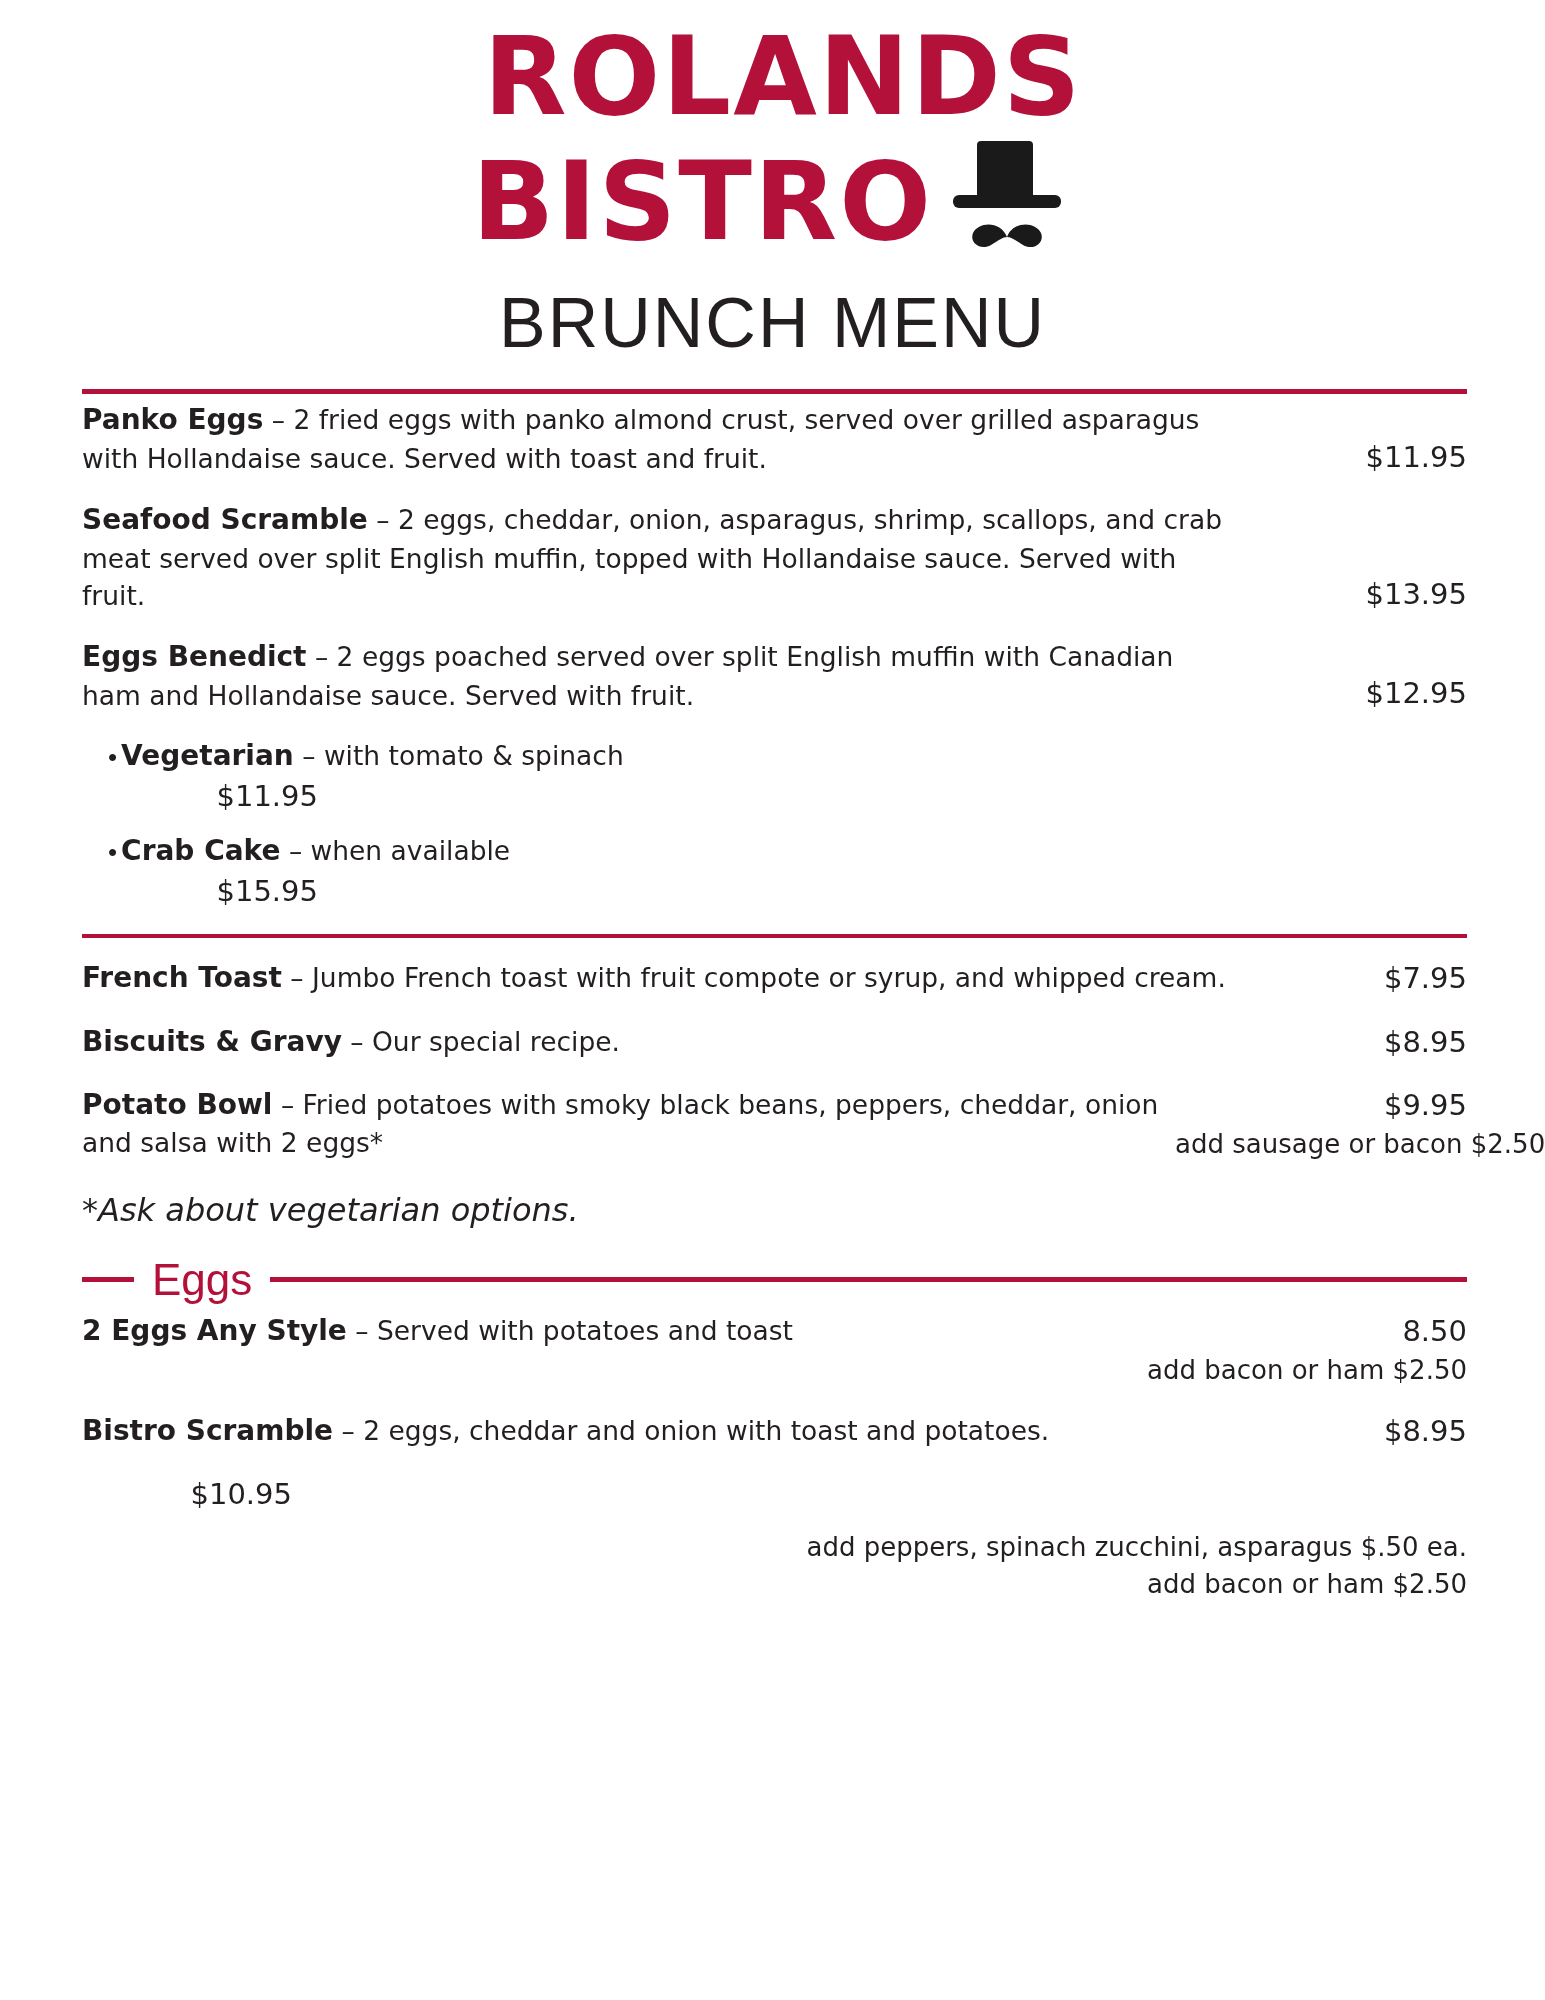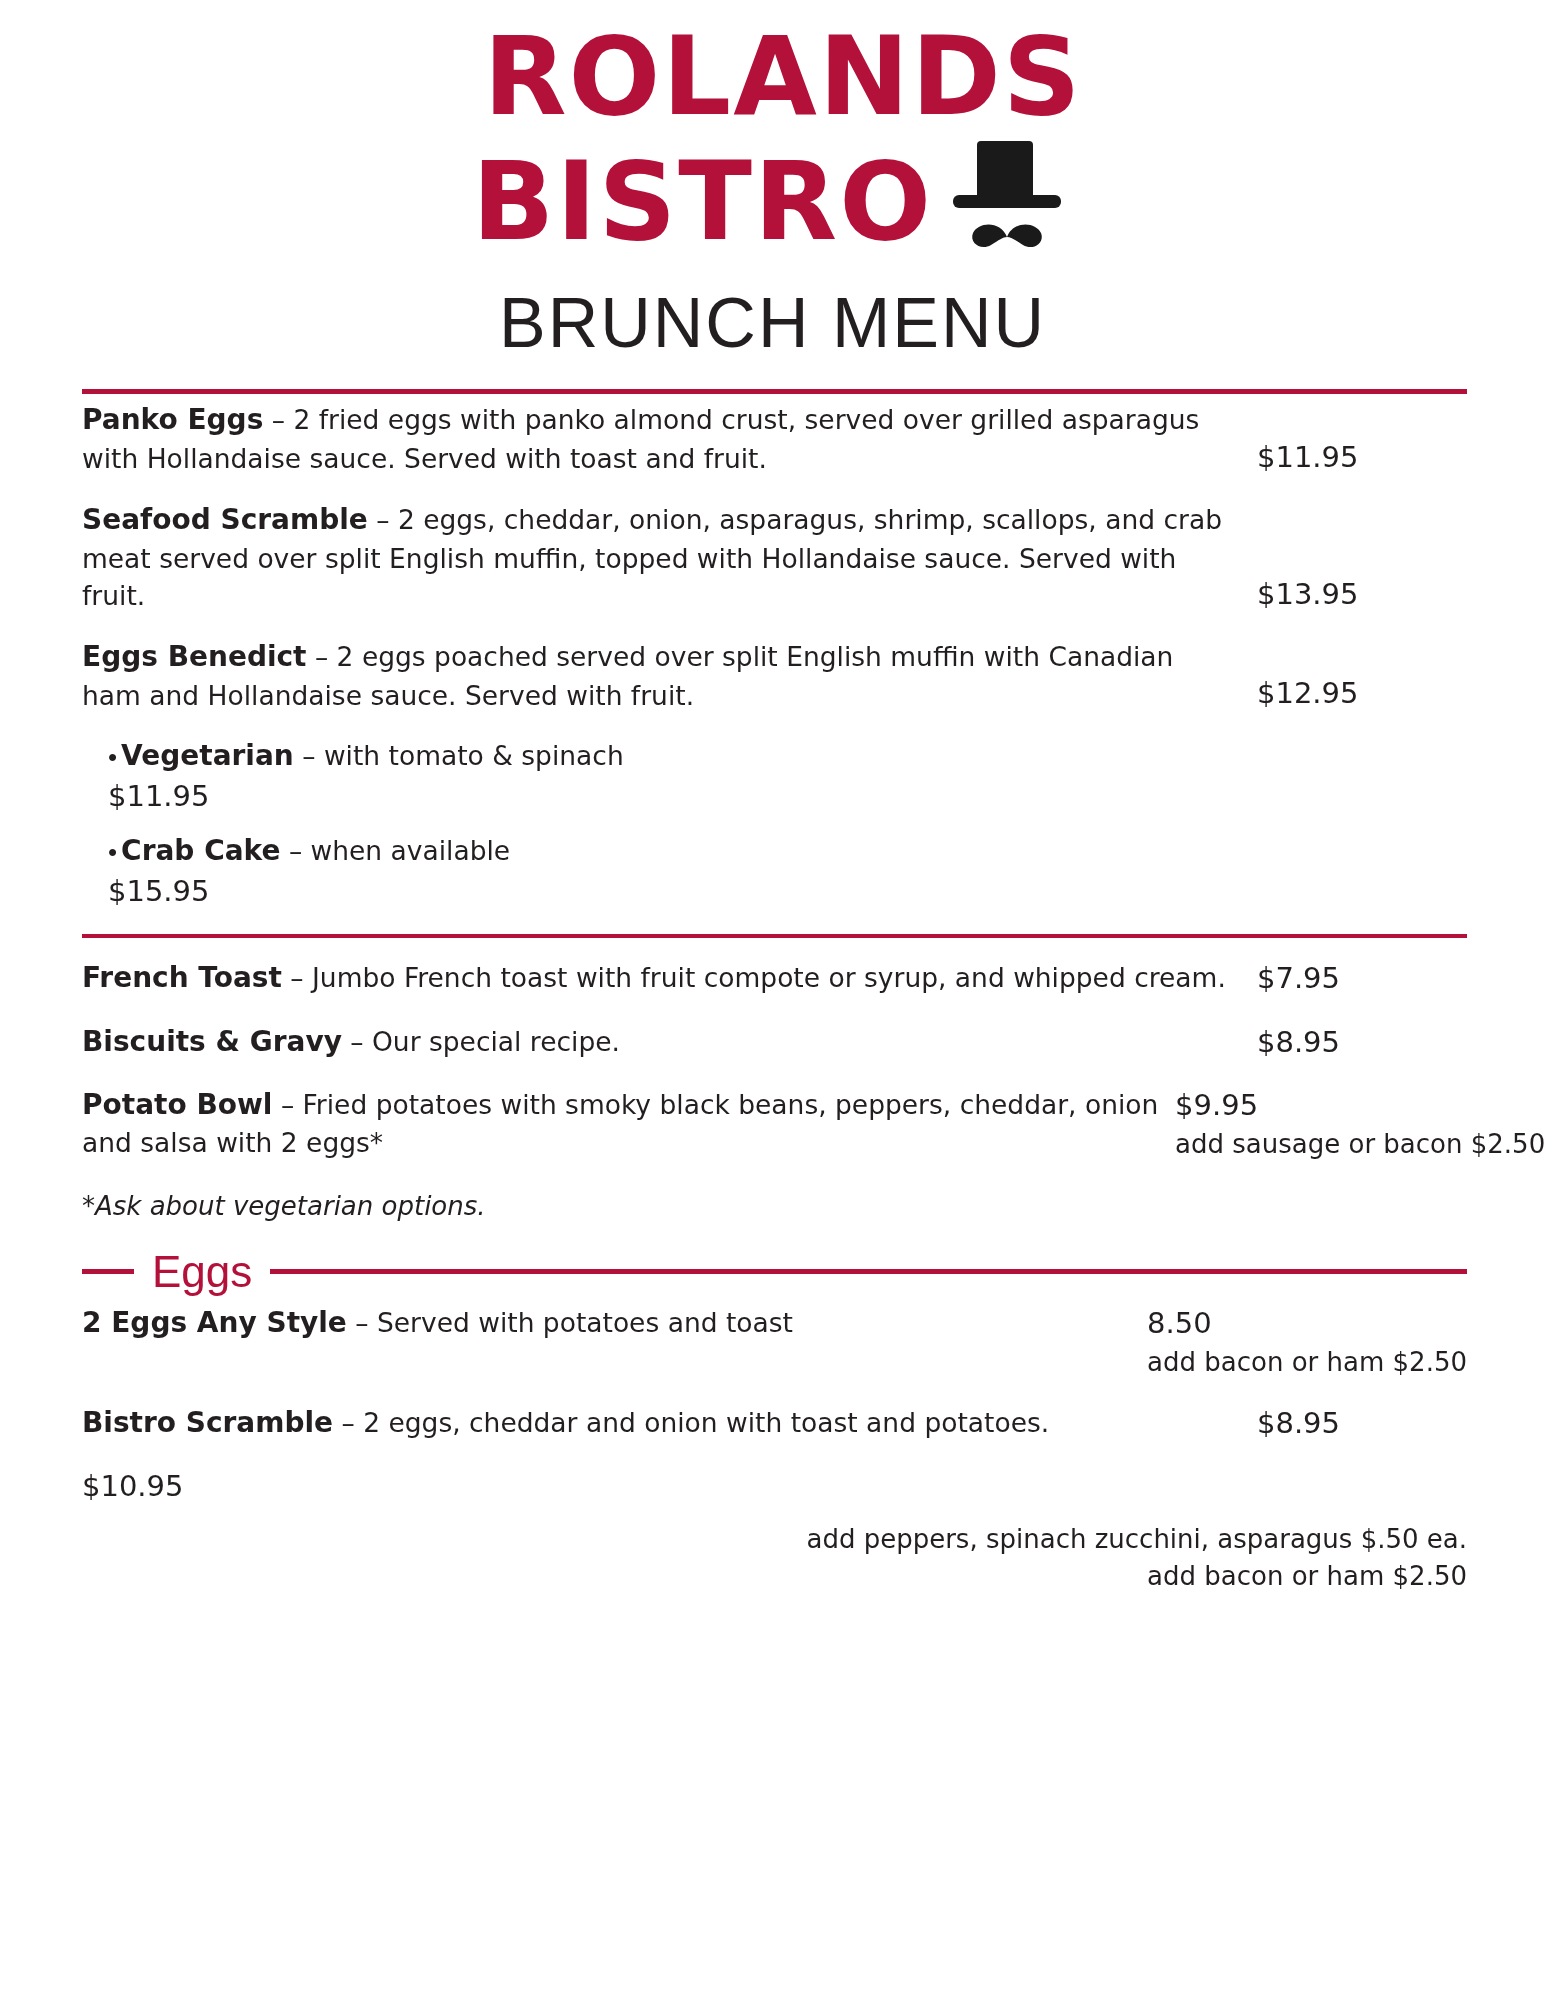--- a/index.html
+++ b/index.html
@@ -114,21 +114,21 @@
     color: #231f20;
     font-family: "DejaVu Sans", sans-serif;
     font-weight: 300;
   }
   .item-name {
     font-weight: bold;
     font-size: 28px;
   }
   .item-desc { font-weight: normal; }
   .price-col {
-    text-align: left;
+    text-align: right;
     min-width: 210px;
     font-size: 29px;
     color: #231f20;
     font-family: "DejaVu Sans", sans-serif;
     line-height: 1.42;
     white-space: nowrap;
   }
   .price-main { display: block; }
   .price-note {
     display: block;
@@ -136,21 +136,21 @@
   }
   .price-align-bottom { align-self: flex-end; }
   .sub-item { padding-left: 26px; flex-direction: column; }
   .bullet {
     font-size: 26px;
     vertical-align: middle;
     margin-right: 4px;
   }
   .note-line {
     font-style: italic;
-    font-size: 26px;
+    font-size: 32px;
     padding: 6px 0 0 82px;
     color: #231f20;
     font-family: "DejaVu Sans", sans-serif;
   }
   .extra-note {
     text-align: right;
     font-size: 26px;
     padding: 0 78px 0 0;
     color: #231f20;
     font-family: "DejaVu Sans", sans-serif;

